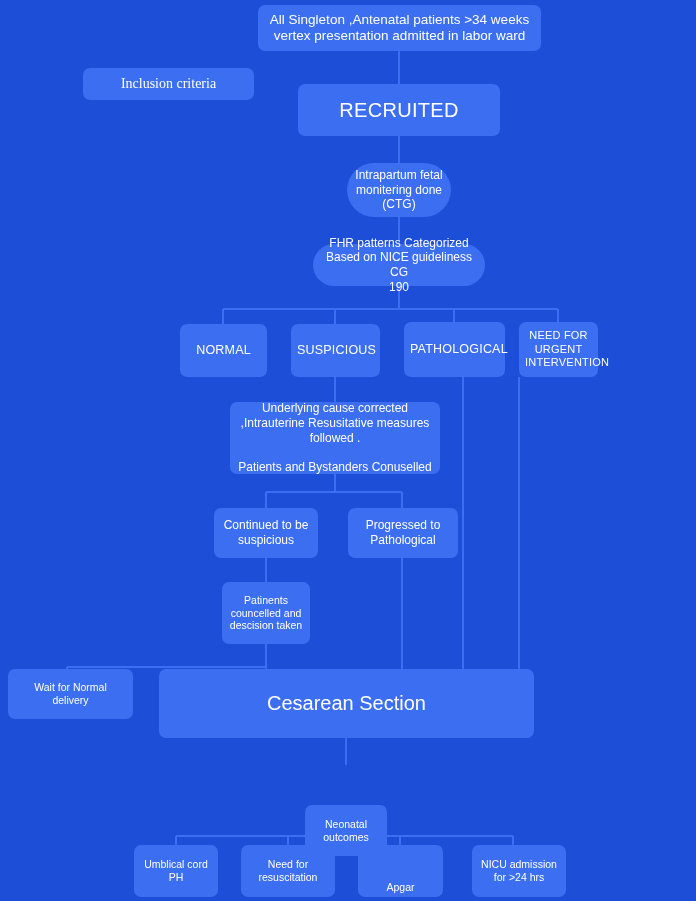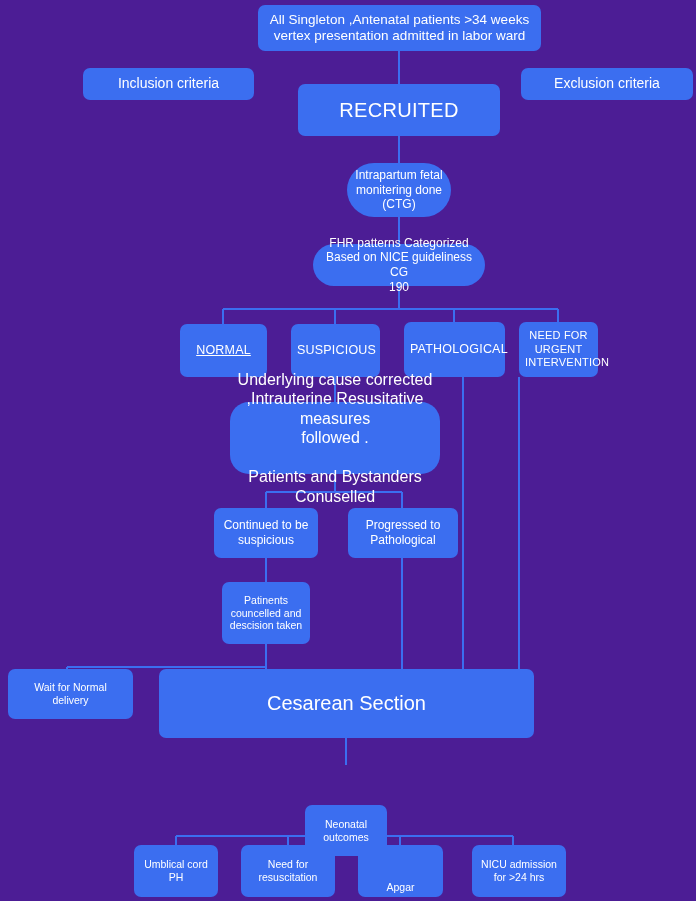--- a/index.html
+++ b/index.html
@@ -7,21 +7,21 @@
     padding: 0;
     background: #ffffff;
   }
   body {
     font-family: "Liberation Sans", sans-serif;
   }
   #canvas {
     position: relative;
     width: 696px;
     height: 901px;
-    background: #4c1d95;
+    background: #1d4ed8;
     overflow: hidden;
   }
   #wires {
     position: absolute;
     left: 0;
     top: 0;
     width: 696px;
     height: 901px;
     pointer-events: none;
   }
@@ -39,26 +39,26 @@
     padding: 3px 6px;
     z-index: 2;
   }
   .node .txt {
     display: block;
     width: 100%;
     white-space: pre-line;
   }
   
   .t-title      { font-size: 13.5px; }
-  .t-criteria   { font-size: 14px; }
+  .t-criteria   { font-size: 14px; font-family: Liberation Serif, serif; }
   .t-recruited  { font-size: 20px; letter-spacing: 0.3px; }
   .t-step       { font-size: 12px; border-radius: 27px; }
   .t-cat        { font-size: 12.5px; letter-spacing: 0.2px; }
   .t-cat-sm     { font-size: 11px; letter-spacing: 0.2px; }
-  .t-measures   { font-size: 16px; border-radius: 19px; }
+  .t-measures   { font-size: 12px; }
   .t-branch     { font-size: 12px; }
   .t-small      { font-size: 10.5px; }
   .t-cs         { font-size: 20px; }
   .t-outcome    { font-size: 10.5px; }
   .t-leaf       { font-size: 10.5px; }
 </style>
 </head>
 <body>
 
 <div id="canvas">
@@ -102,41 +102,38 @@
 
   <div class="node t-title" style="left:258px; top:5px; width:283px; height:46px;">
     <span class="txt">All Singleton ,Antenatal patients &gt;34 weeks
 vertex presentation admitted in labor ward</span>
   </div>
 
   <div class="node t-criteria" style="left:83px; top:68px; width:171px; height:32px;">
     <span class="txt">Inclusion criteria</span>
   </div>
 
-  <div class="node t-criteria" style="left:521px; top:68px; width:172px; height:32px;">
-    <span class="txt">Exclusion criteria</span>
-  </div>
 
   <div class="node t-recruited" style="left:298px; top:84px; width:202px; height:52px;">
     <span class="txt">RECRUITED</span>
   </div>
 
   <div class="node t-step" style="left:347px; top:163px; width:104px; height:54px;">
     <span class="txt">Intrapartum fetal
 monitering done
 (CTG)</span>
   </div>
 
   <div class="node t-step" style="left:313px; top:244px; width:172px; height:42px;">
     <span class="txt">FHR patterns Categorized
 Based on NICE guideliness CG
 190</span>
   </div>
 
-  <div class="node t-cat" style="left:180px; top:324px; width:87px; height:53px;text-decoration:underline;">
+  <div class="node t-cat" style="left:180px; top:324px; width:87px; height:53px;">
     <span class="txt">NORMAL</span>
   </div>
 
   <div class="node t-cat" style="left:291px; top:324px; width:89px; height:53px;">
     <span class="txt">SUSPICIOUS</span>
   </div>
 
   <div class="node t-cat" style="left:404px; top:322px; width:101px; height:55px;">
     <span class="txt">PATHOLOGICAL</span>
   </div>

